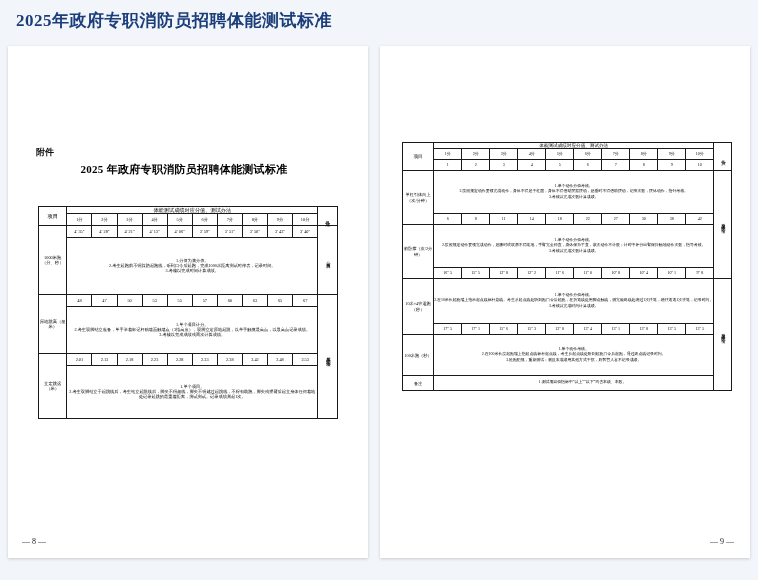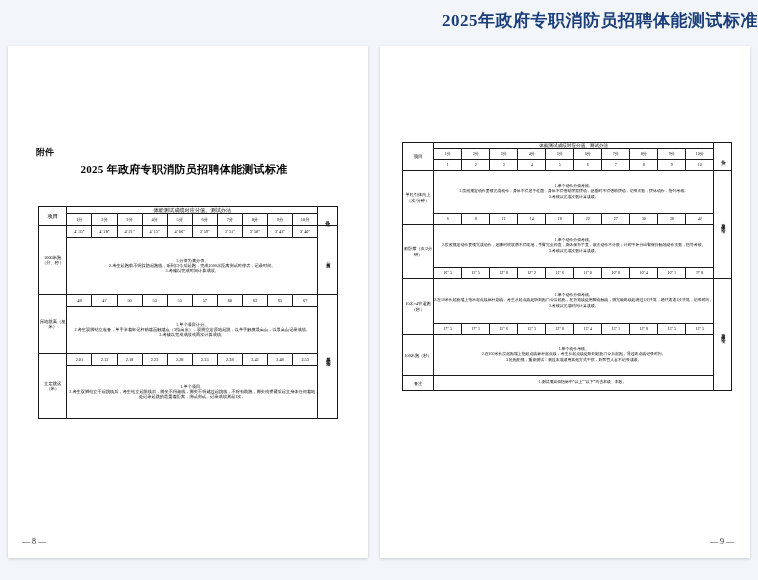--- a/index.html
+++ b/index.html
@@ -3,21 +3,21 @@
 <meta charset="utf-8">
 <style>
   html,body{margin:0;padding:0;}
   body{
     width:758px;height:580px;
     background:#f2f6fa;
     font-family:"Liberation Sans", sans-serif;
     overflow:hidden;
   }
   .page-title{
-    text-align:right;
+    text-align:left;
     font-family:"Liberation Serif", serif;
     font-weight:bold;
     font-size:17px;
     color:#1b3d7a;
     padding:9px 0 6px 16px;
     letter-spacing:.5px;
   }
   .sheets{
     position:relative;
     width:758px;height:530px;padding-left:27px;

